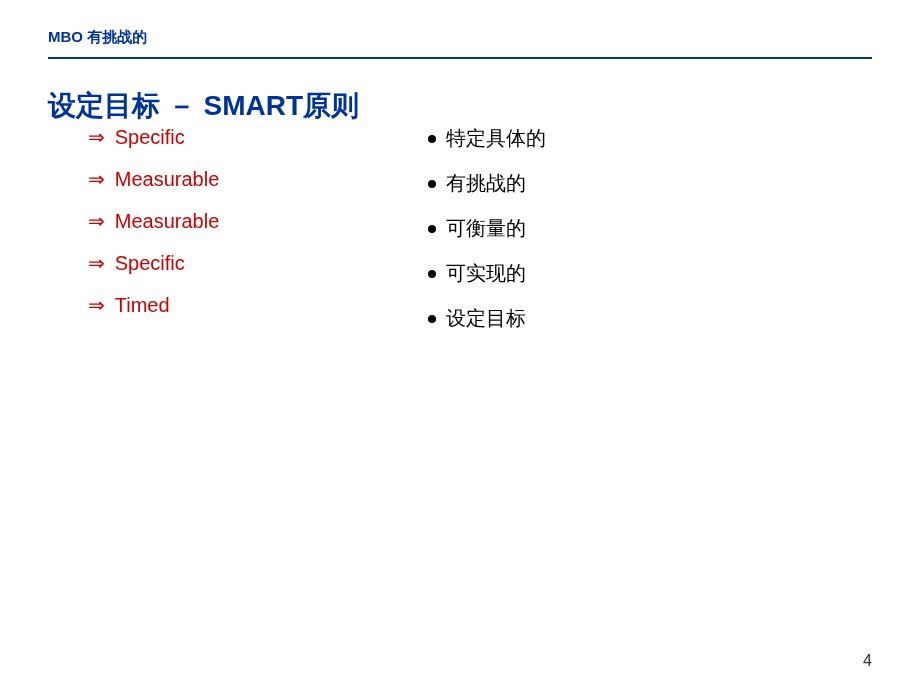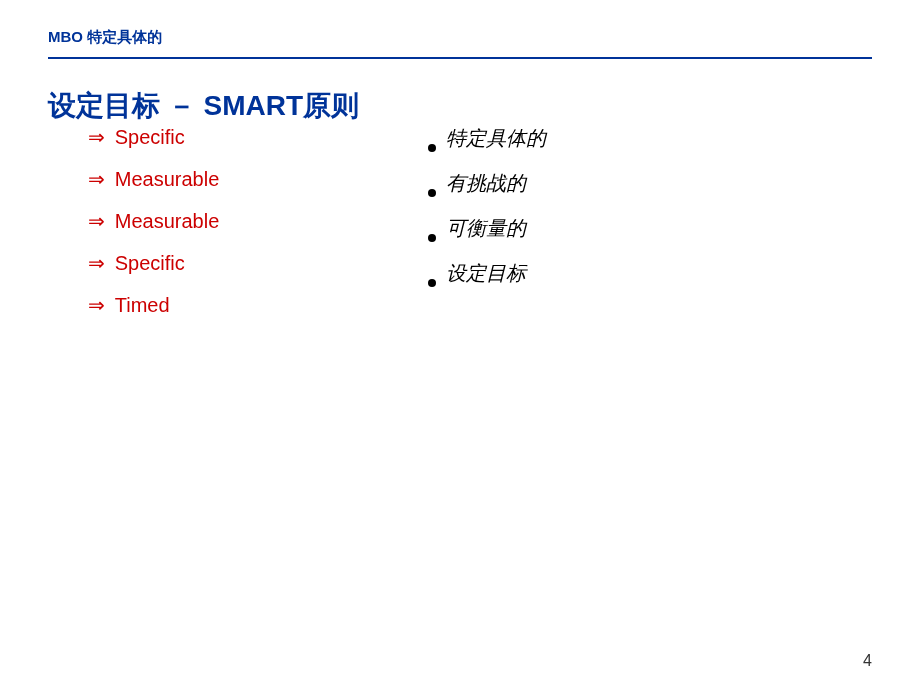--- a/index.html
+++ b/index.html
@@ -80,23 +80,22 @@
     .right-list {
       list-style: none;
       min-width: 200px;
     }
 
     .right-list li {
       color: #000000;
       font-size: 20px;
       margin-bottom: 18px;
       display: flex;
-      align-items: flex-end;
+      align-items: center;
       gap: 10px;
-      font-style: italic;
     }
 
     .bullet {
       display: inline-block;
       width: 8px;
       height: 8px;
       background: #000000;
       border-radius: 50%;
       flex-shrink: 0;
     }
@@ -113,21 +112,21 @@
       border: none;
       border-top: 2px solid #003399;
       margin-bottom: 28px;
     }
   </style>
 </head>
 <body>
 
 <div class="slide">
 
-  <div class="top-label">MBO 特定具体的</div>
+  <div class="top-label">MBO 有挑战的</div>
 
   <hr class="divider-line">
 
   <div class="slide-title">设定目标 － SMART原则</div>
 
 
   <div class="content-area">
     <ul class="left-list">
       <li>
         <span class="arrow">⇒</span>
@@ -159,19 +158,23 @@
       <li>
         <span class="bullet"></span>
         <span>有挑战的</span>
       </li>
       <li>
         <span class="bullet"></span>
         <span>可衡量的</span>
       </li>
       <li>
         <span class="bullet"></span>
+        <span>可实现的</span>
+      </li>
+      <li>
+        <span class="bullet"></span>
         <span>设定目标</span>
       </li>
     </ul>
   </div>
 
   <div class="page-number">4</div>
 </div>
 
 </body></html>

